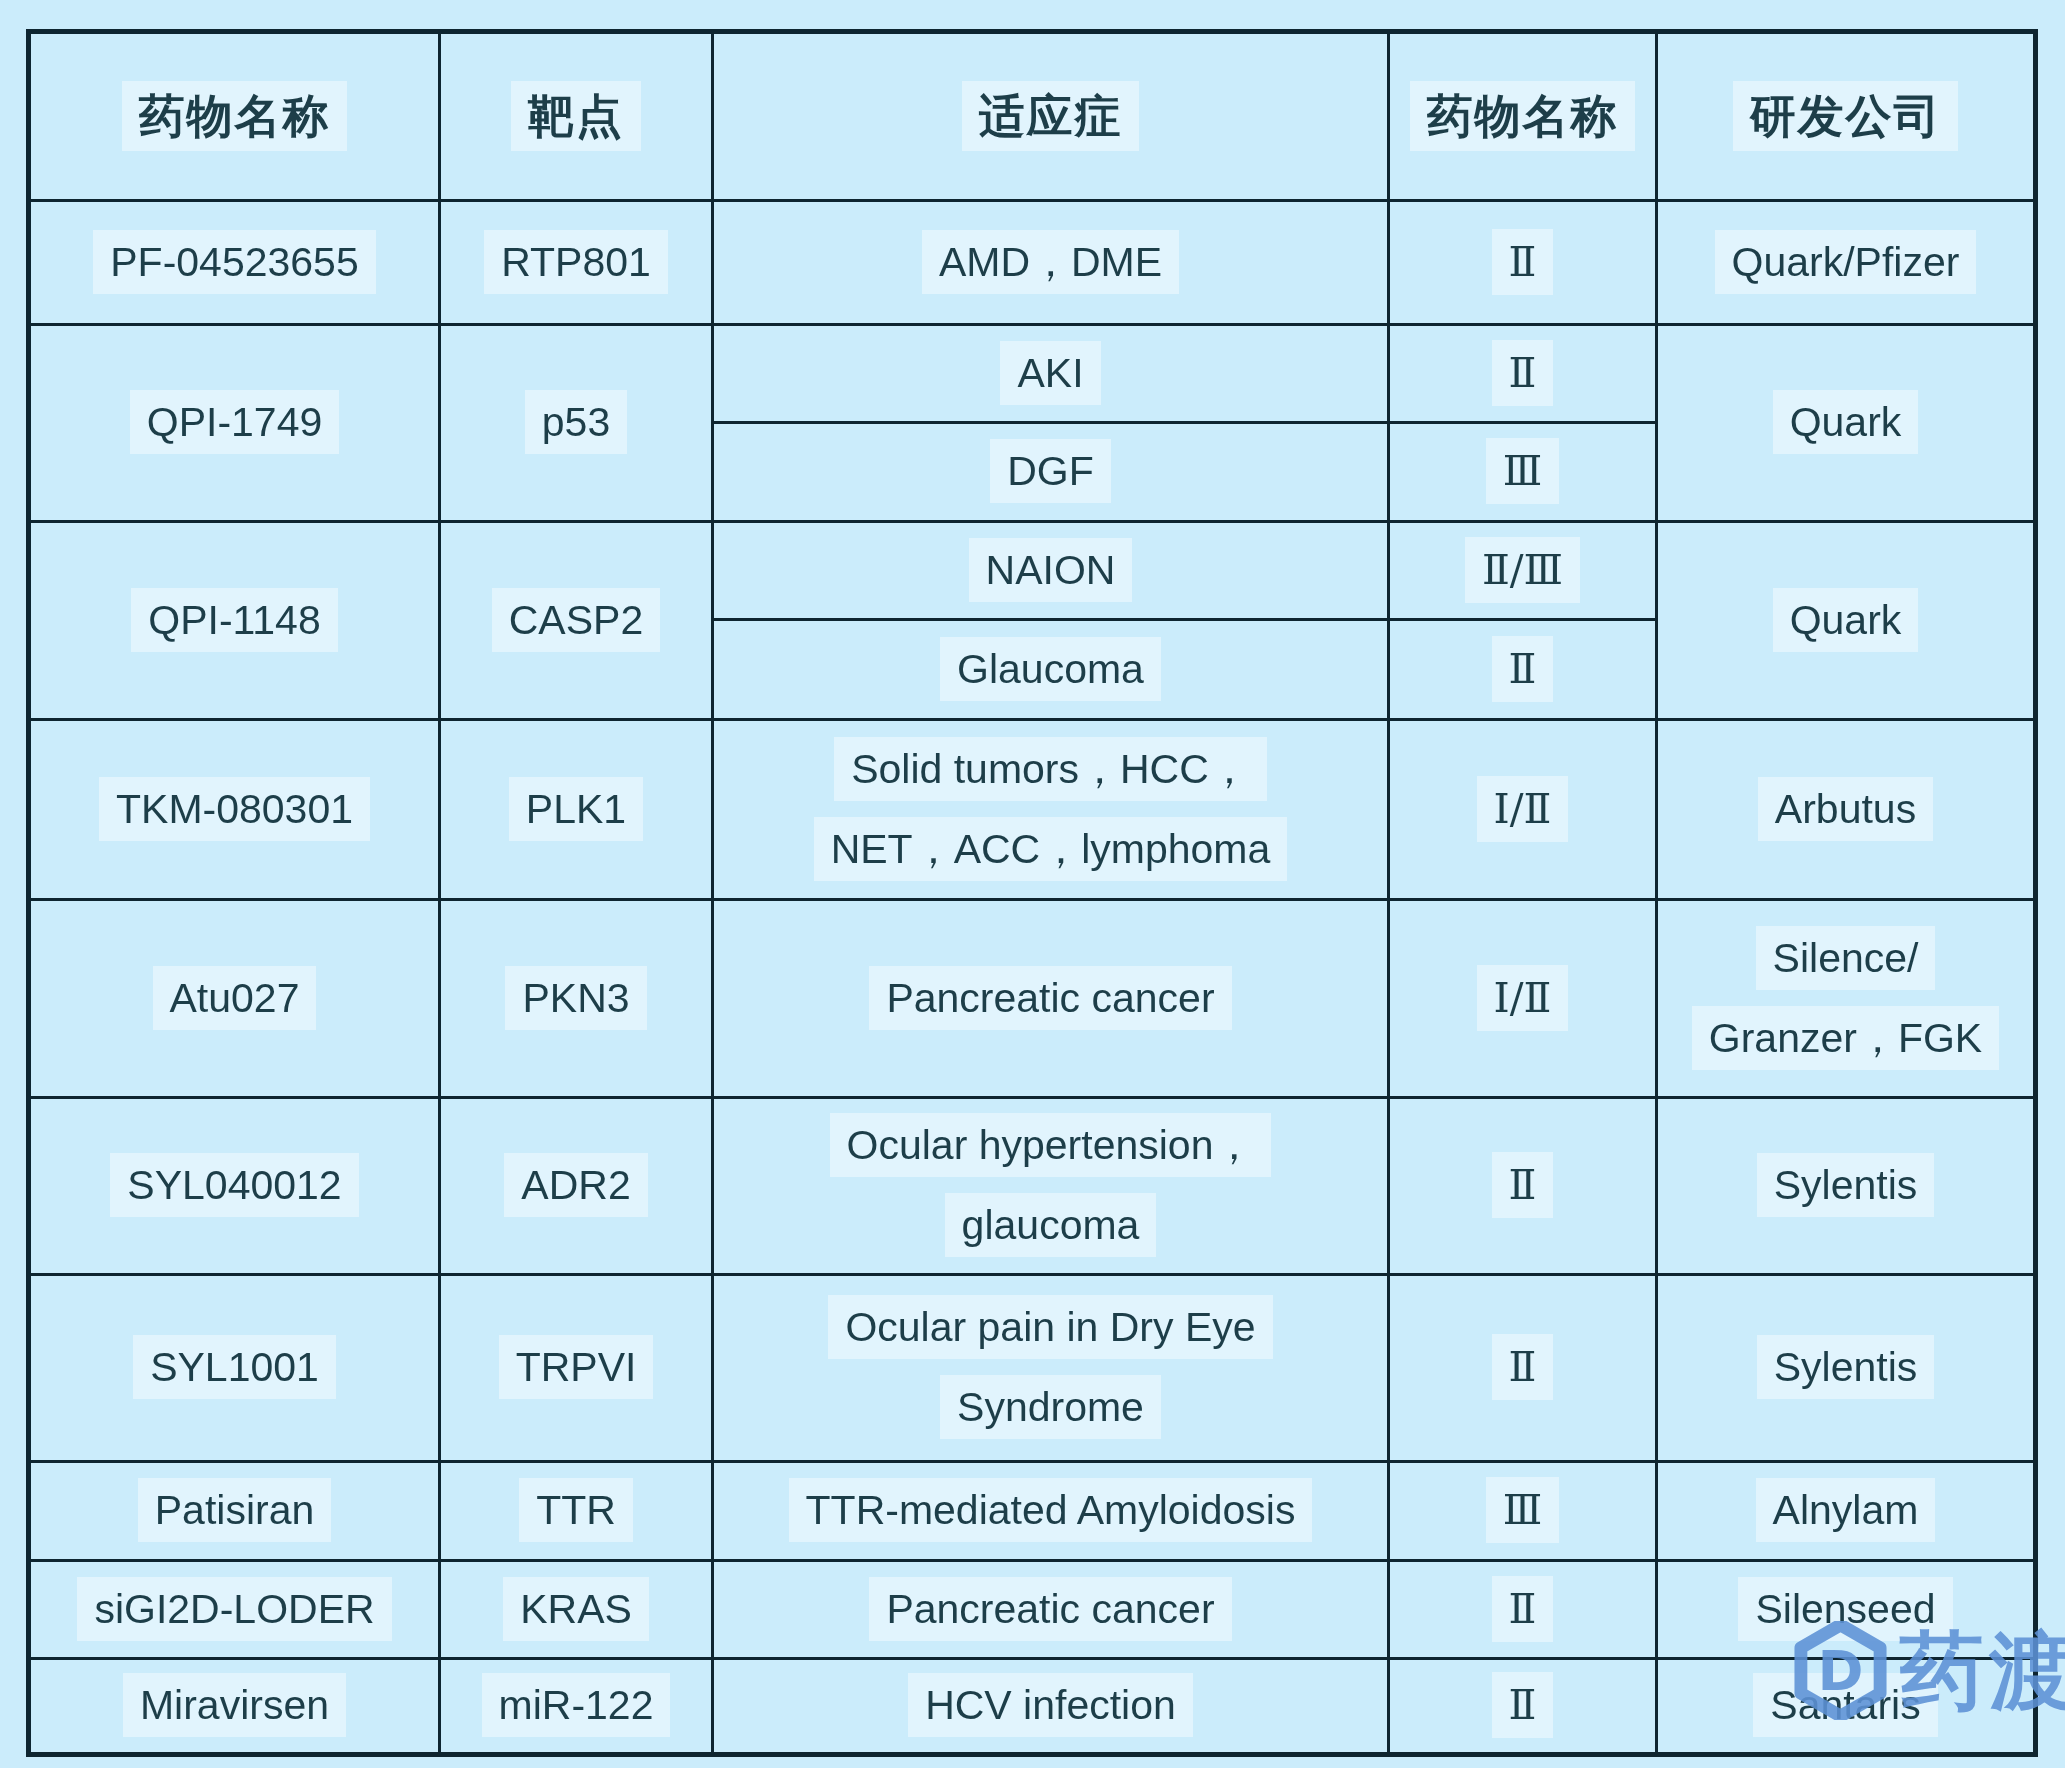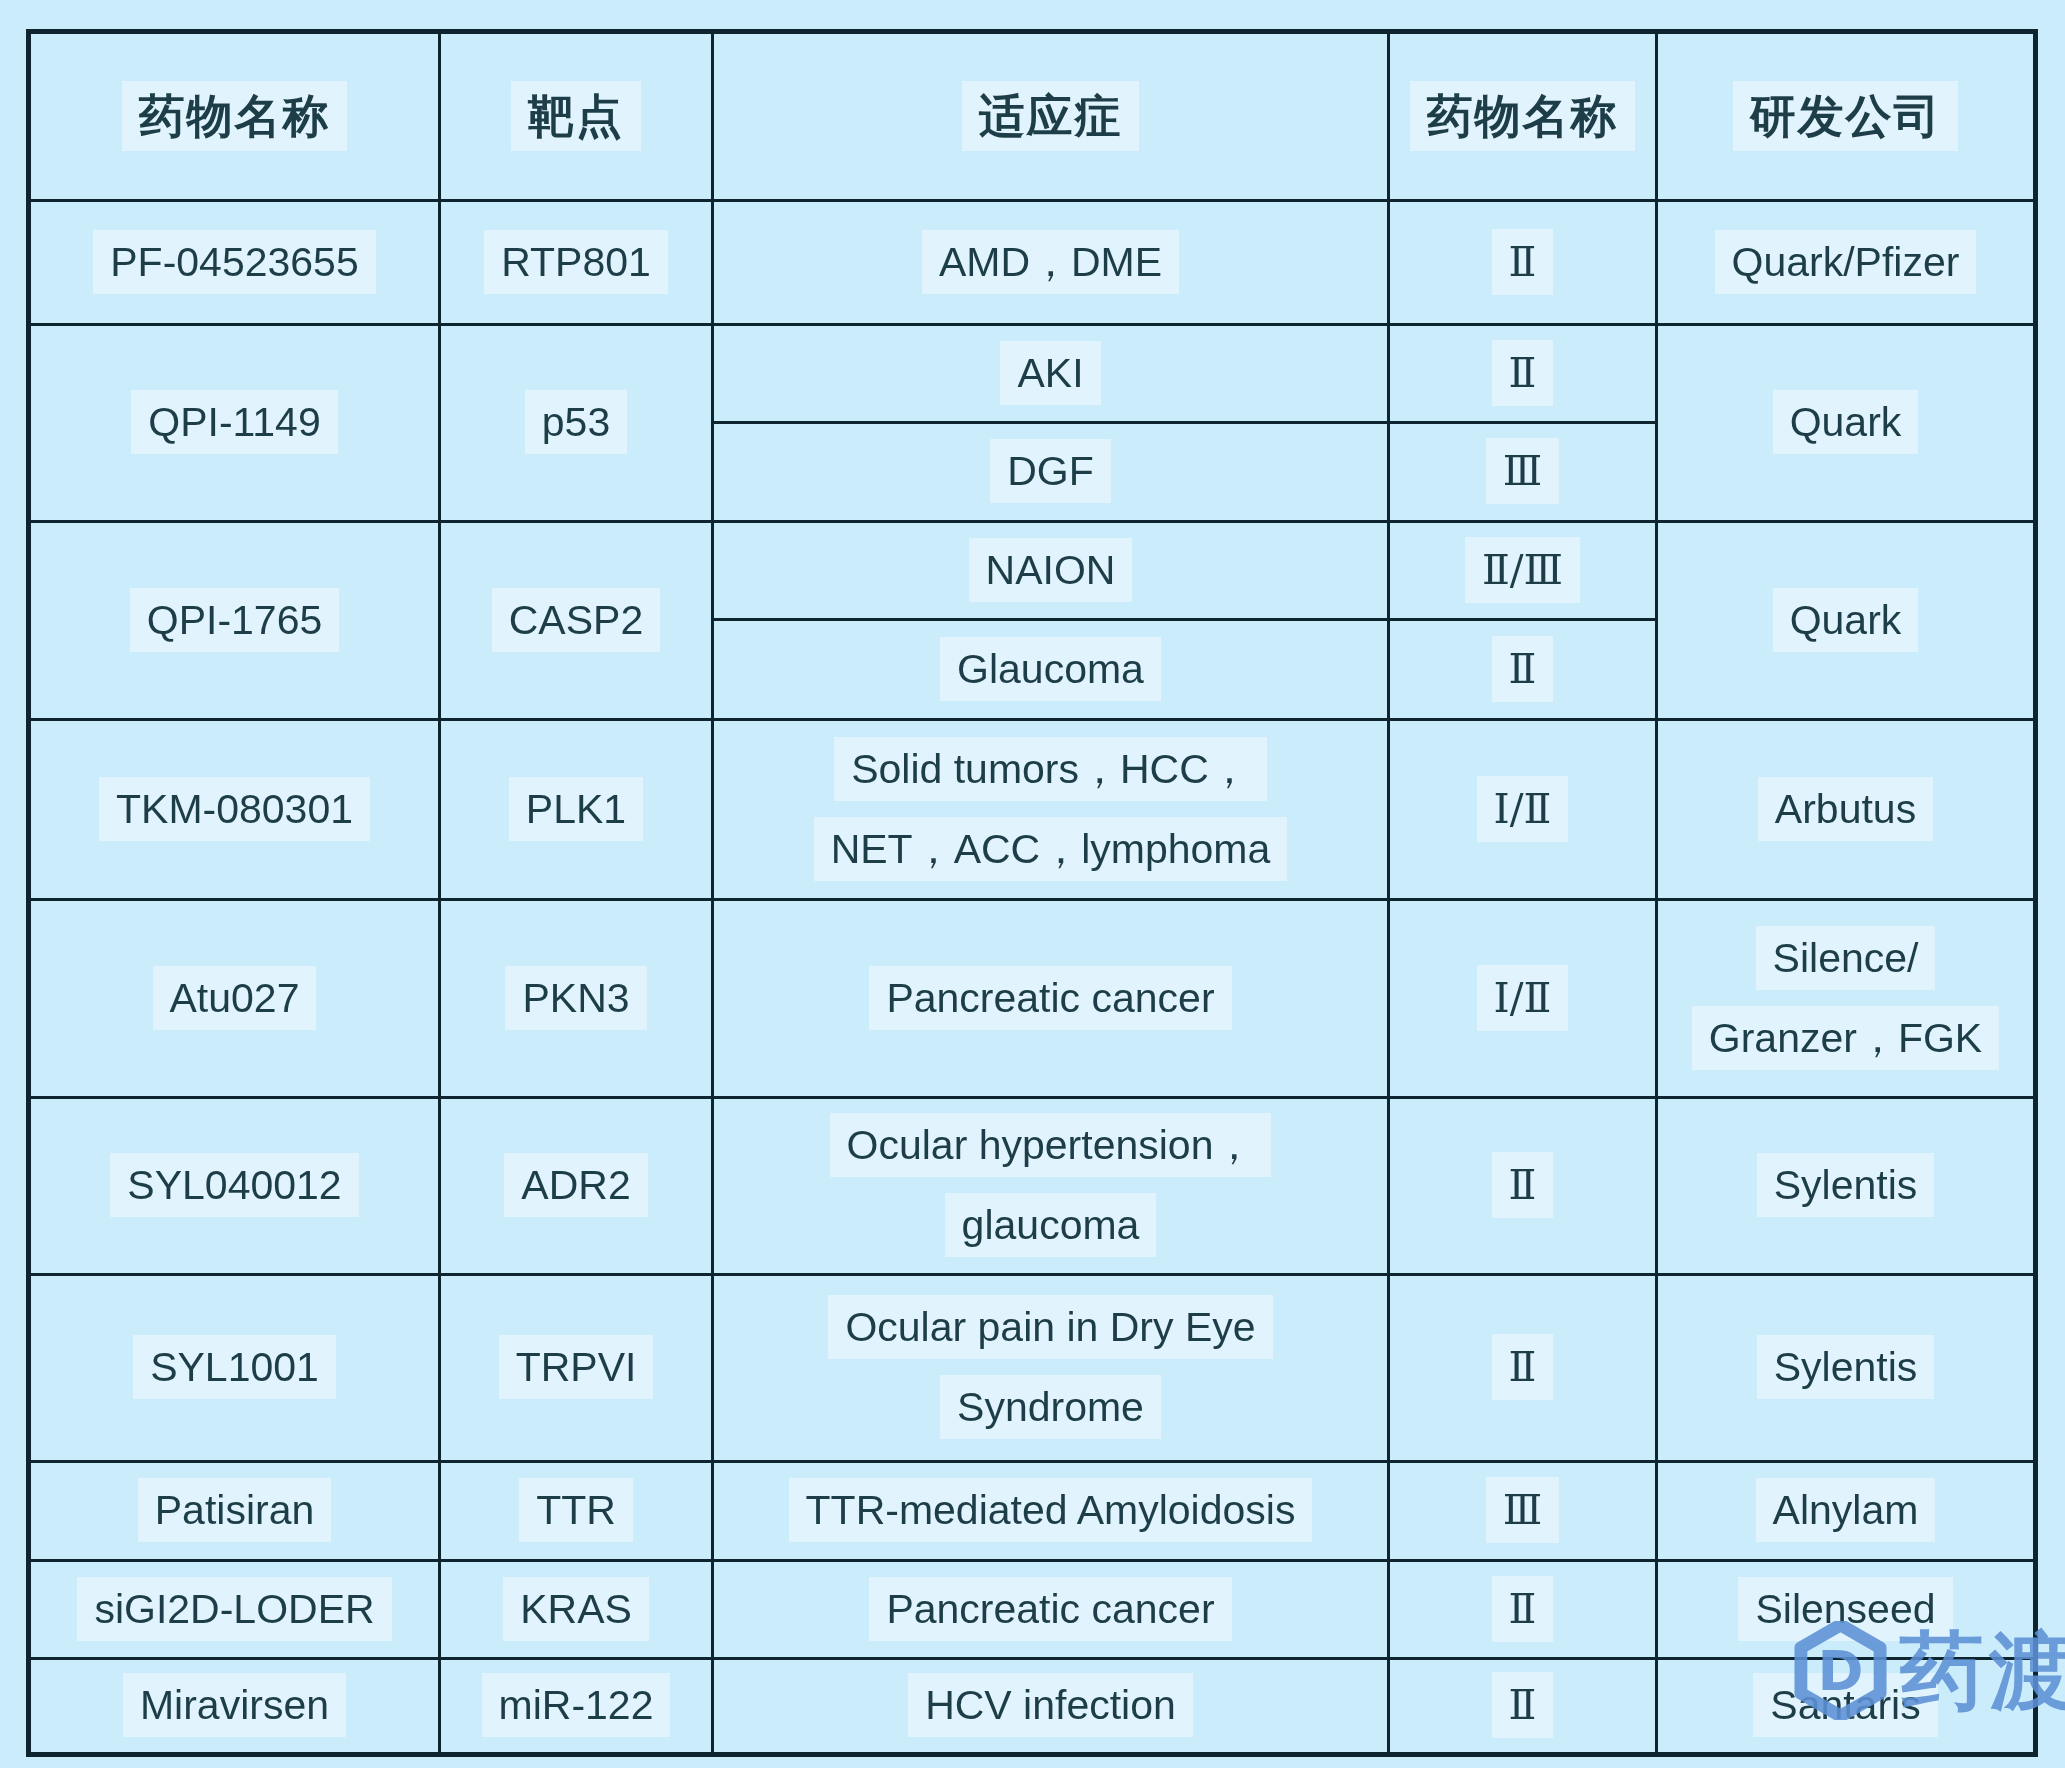--- a/index.html
+++ b/index.html
@@ -78,33 +78,33 @@
 
   <tr style="height:124px">
     <td><span class="hl">PF-04523655</span></td>
     <td><span class="hl">RTP801</span></td>
     <td><span class="hl">AMD，DME</span></td>
     <td class="stage"><span class="hl">Ⅱ</span></td>
     <td><span class="hl">Quark/Pfizer</span></td>
   </tr>
 
   <tr style="height:98px">
-    <td rowspan="2"><span class="hl">QPI-1149</span></td>
+    <td rowspan="2"><span class="hl">QPI-1749</span></td>
     <td rowspan="2"><span class="hl">p53</span></td>
     <td><span class="hl">AKI</span></td>
     <td class="stage"><span class="hl">Ⅱ</span></td>
     <td rowspan="2"><span class="hl">Quark</span></td>
   </tr>
   <tr style="height:99px">
     <td><span class="hl">DGF</span></td>
     <td class="stage"><span class="hl">Ⅲ</span></td>
   </tr>
 
   <tr style="height:98px">
-    <td rowspan="2"><span class="hl">QPI-1765</span></td>
+    <td rowspan="2"><span class="hl">QPI-1148</span></td>
     <td rowspan="2"><span class="hl">CASP2</span></td>
     <td><span class="hl">NAION</span></td>
     <td class="stage"><span class="hl">Ⅱ/Ⅲ</span></td>
     <td rowspan="2"><span class="hl">Quark</span></td>
   </tr>
   <tr style="height:100px">
     <td><span class="hl">Glaucoma</span></td>
     <td class="stage"><span class="hl">Ⅱ</span></td>
   </tr>
 

